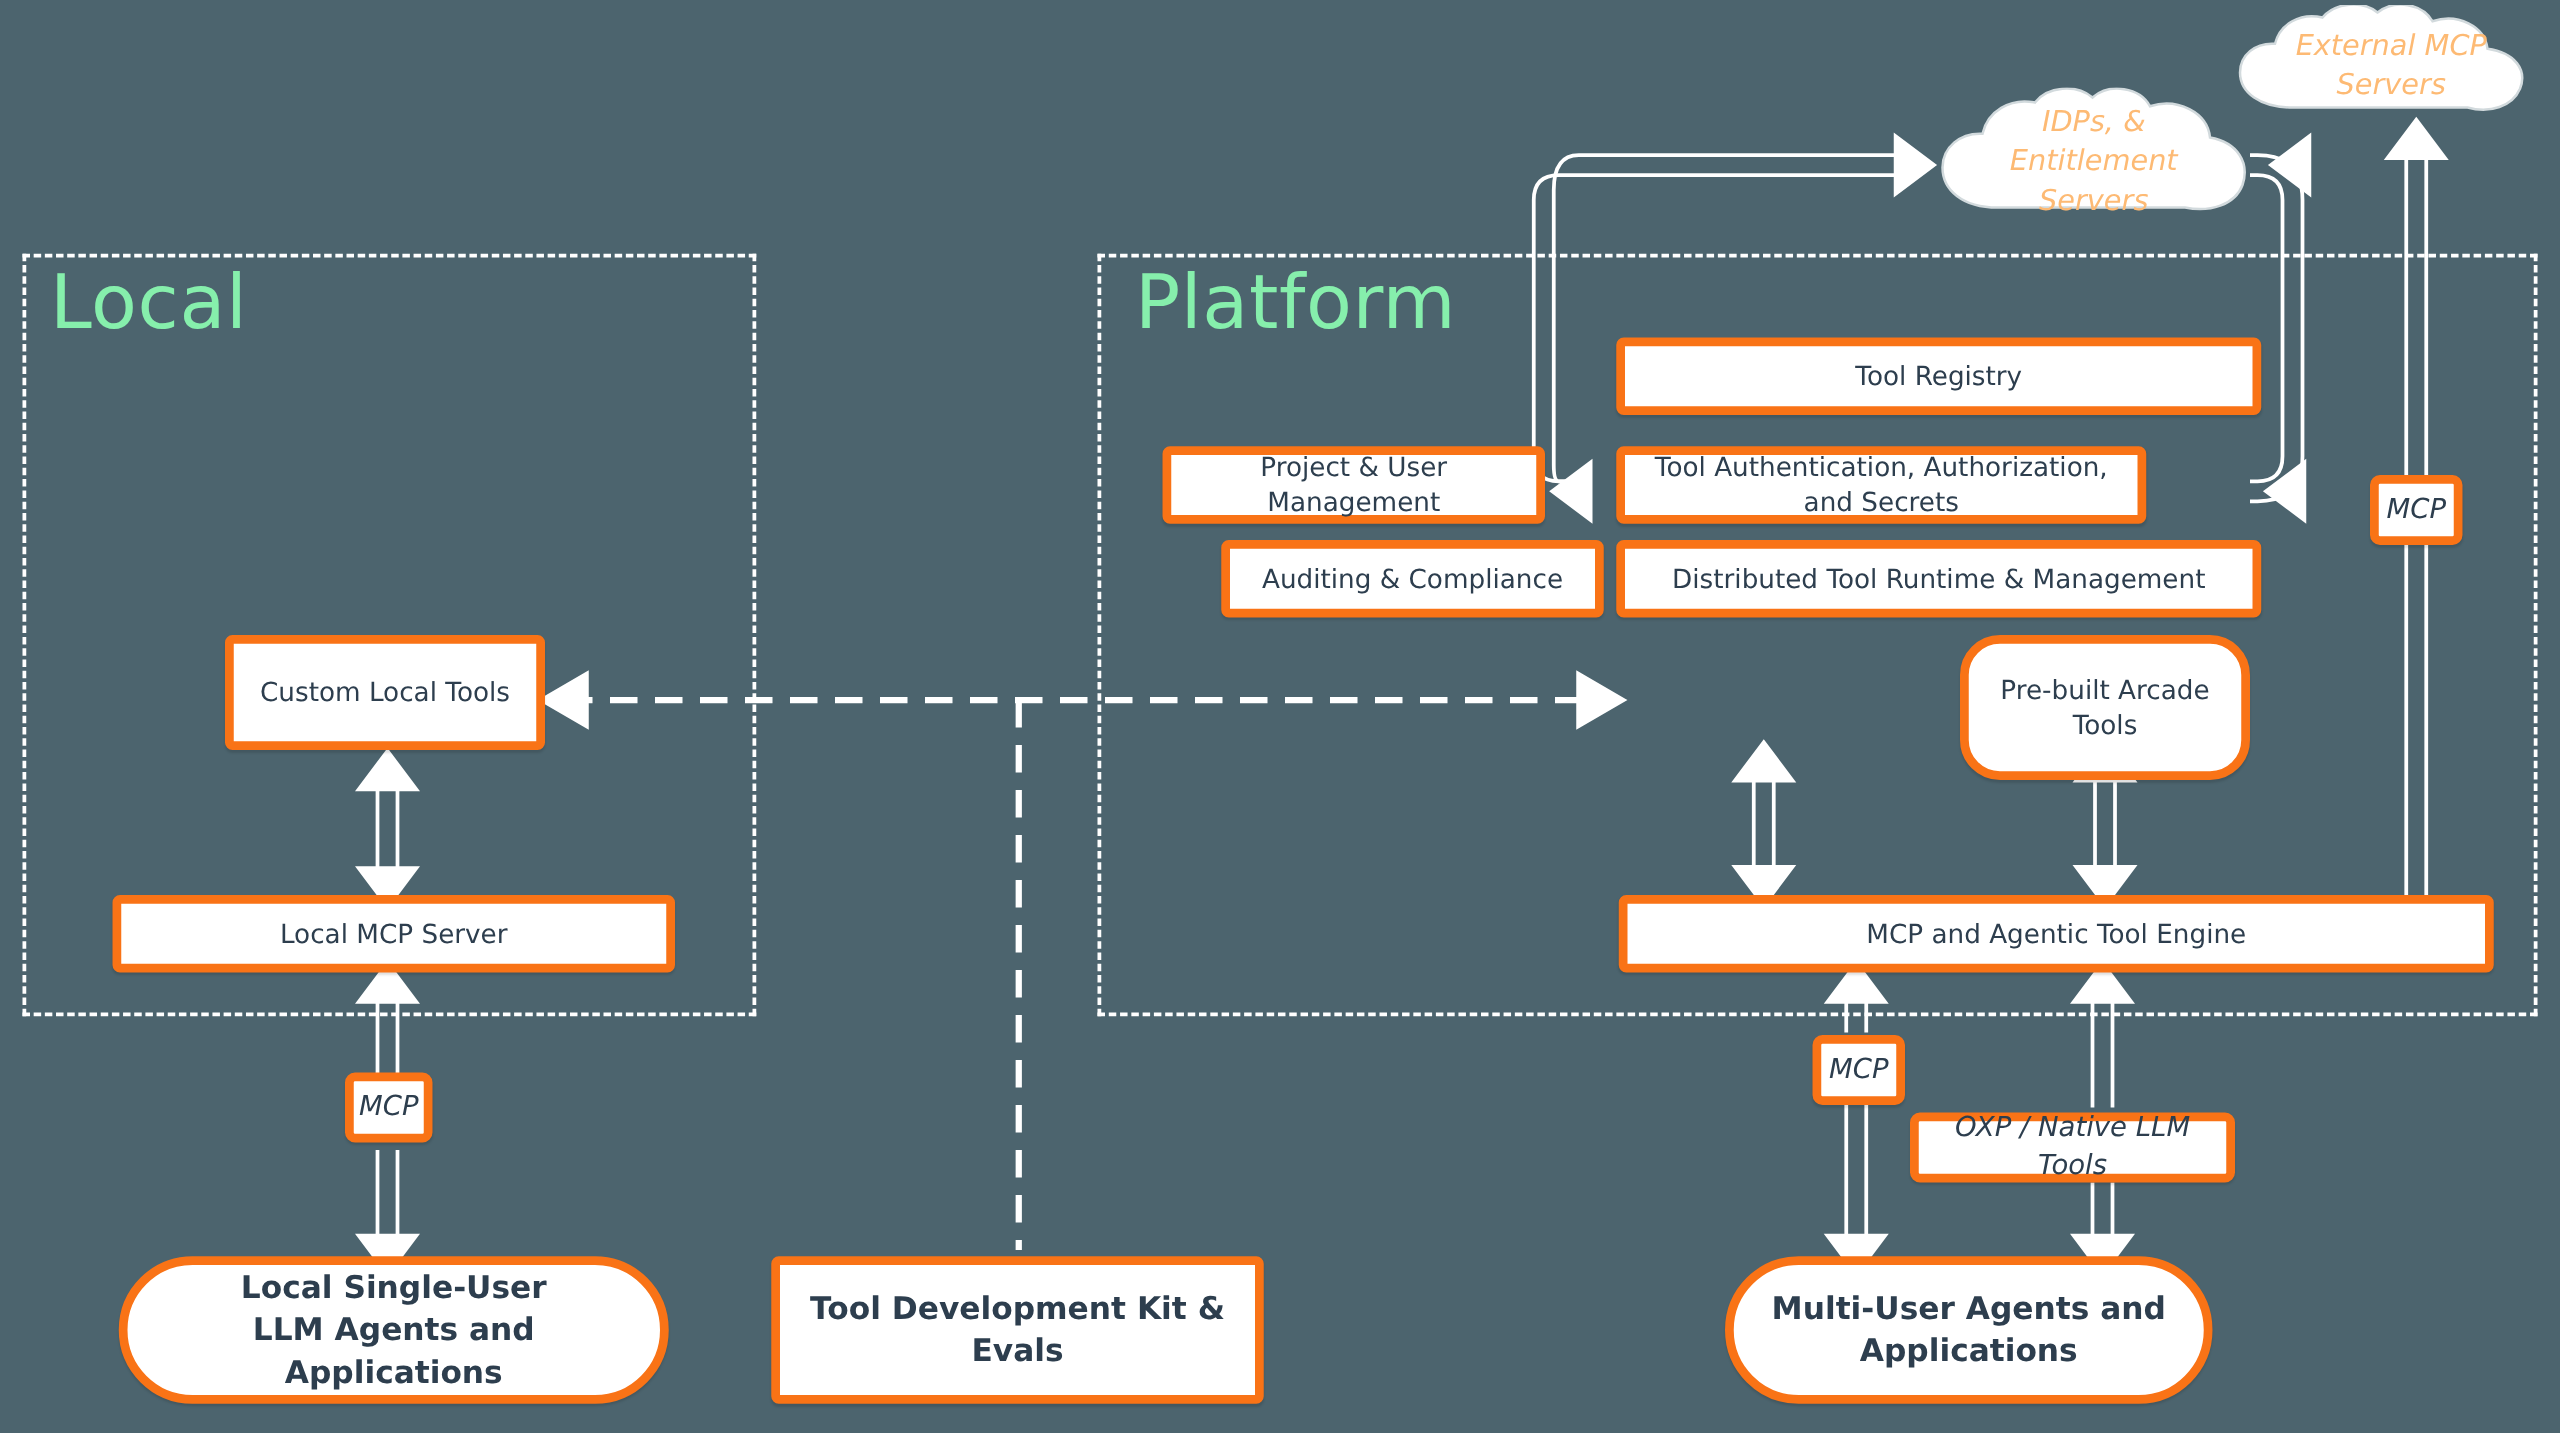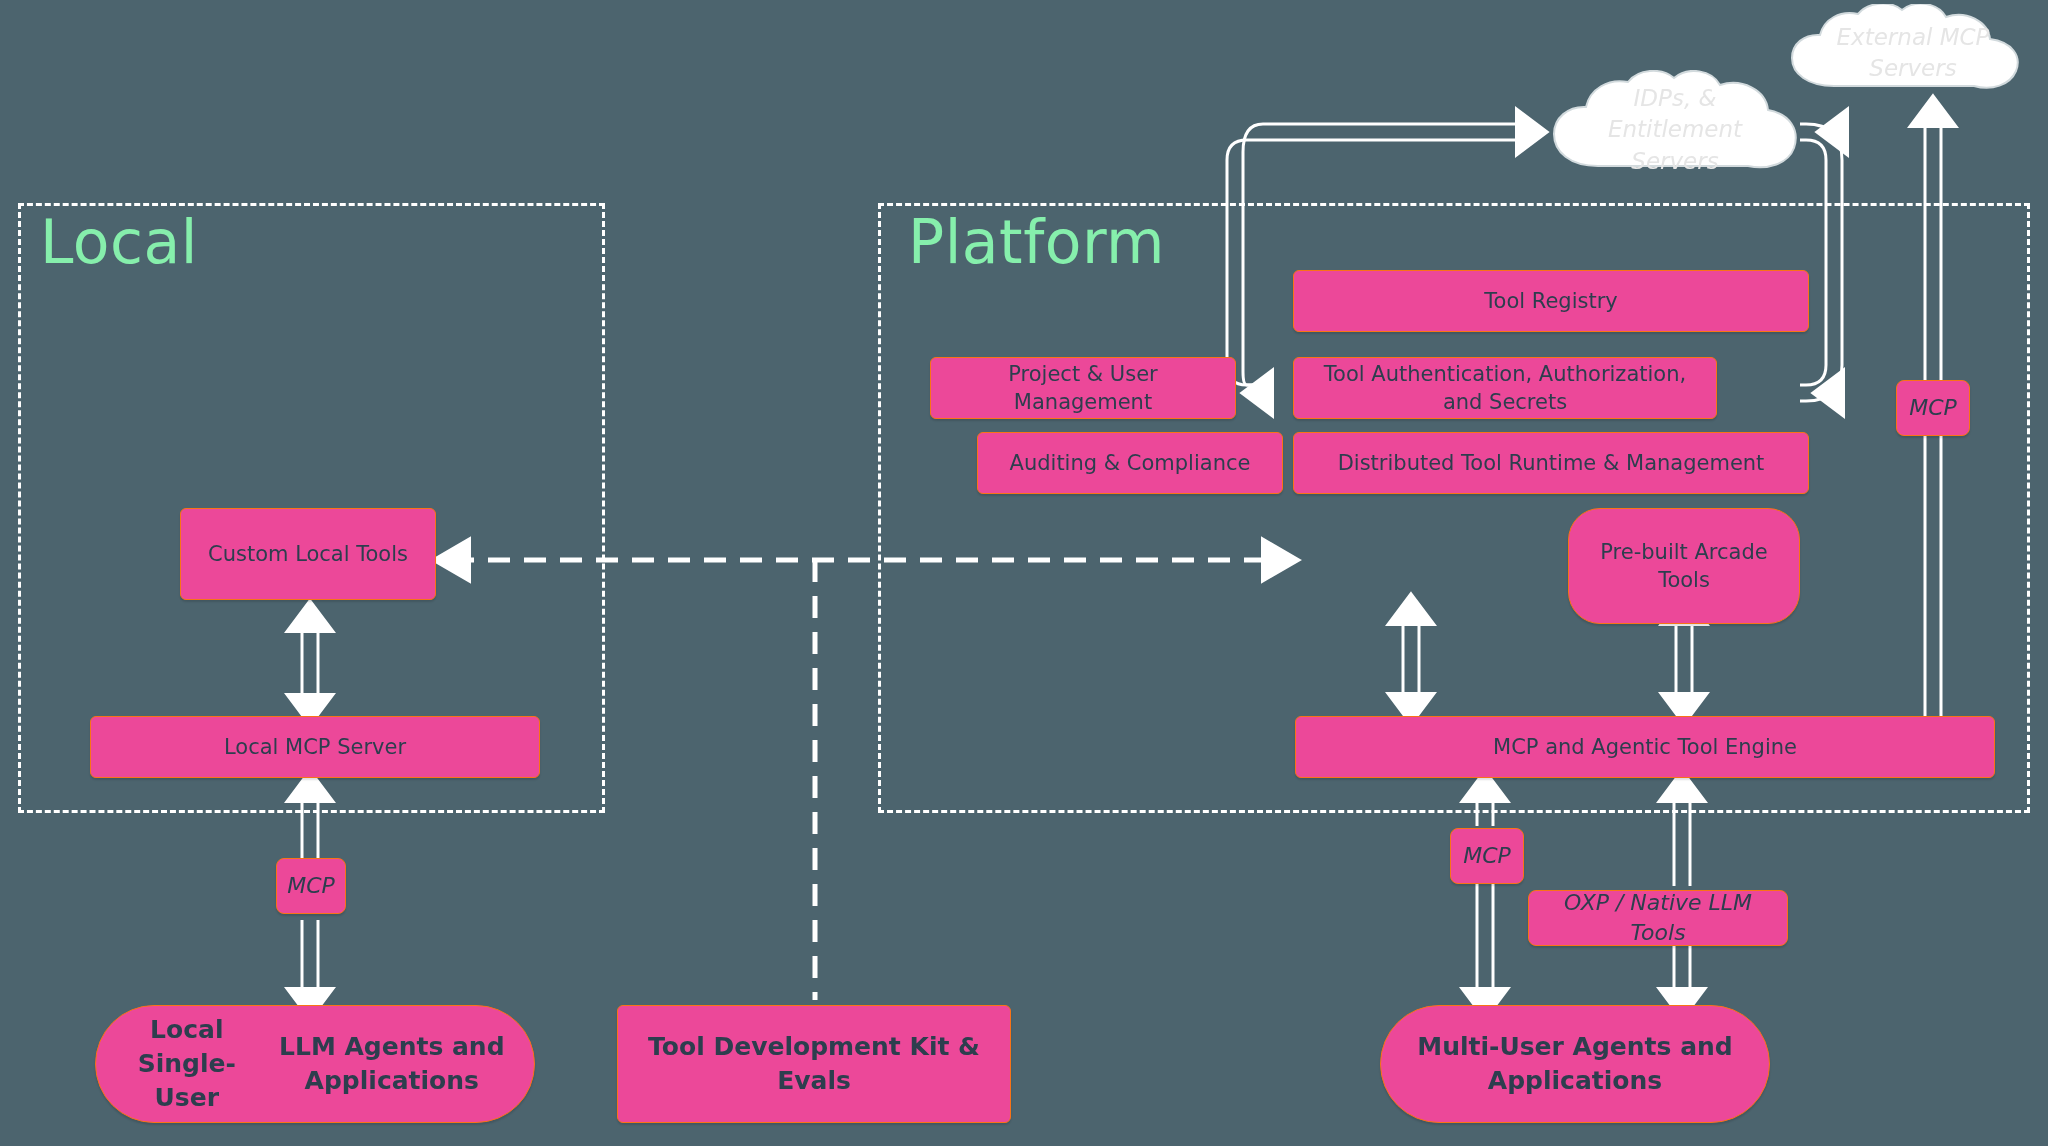--- a/index.html
+++ b/index.html
@@ -25,22 +25,22 @@
     font-size:60px;
     font-weight:400;
     letter-spacing:0.5px;
     line-height:1;
     white-space:nowrap;
   }
 
   
   .node{
     position:absolute;
-    background:#ec4899;
-    border:1px solid #f97316;
+    background:#ffffff;
+    border:7px solid #f97316;
     border-radius:6px;
     box-sizing:border-box;
     display:flex;
     align-items:center;
     justify-content:center;
     text-align:center;
     color:#2d3e4e;
     font-size:21px;
     line-height:1.35;
     padding:6px 14px;
@@ -51,21 +51,21 @@
   .node.tag{
     font-style:italic;
     font-size:22px;
     border-radius:8px;
     padding:4px 10px;
   }
 
   
   .cloud{
     position:absolute;
-    color:#e5e5e5;
+    color:#fdba74;
     font-style:italic;
     font-size:23px;
     line-height:1.35;
     text-align:center;
     display:flex;
     align-items:center;
     justify-content:center;
   }
   .cloud .cloud-svg{position:absolute;left:0;top:0;width:100%;height:100%;}
   .cloud .cloud-label{position:relative;z-index:2;padding:0 26px;}
@@ -163,21 +163,21 @@
 
   <div class="zone" style="left:878px;top:203px;width:1152px;height:610px;"></div>
   <div class="zone-title" style="left:908px;top:212px;">Platform</div>
 
   <div class="node" style="left:180px;top:508px;width:256px;height:92px;">Custom Local Tools</div>
 
   <div class="node" style="left:90px;top:716px;width:450px;height:62px;">Local MCP Server</div>
 
   <div class="node tag" style="left:276px;top:858px;width:70px;height:56px;">MCP</div>
 
-  <div class="node pill bold" style="left:95px;top:1005px;width:440px;height:118px;flex-direction:row;">
+  <div class="node pill bold" style="left:95px;top:1005px;width:440px;height:118px;flex-direction:column;">
     <span>Local Single-User</span>
     <span>LLM Agents and Applications</span>
   </div>
 
   <div class="node bold" style="left:617px;top:1005px;width:394px;height:118px;">Tool Development Kit &amp; Evals</div>
 
   <div class="node" style="left:930px;top:357px;width:306px;height:62px;">Project &amp; User Management</div>
   <div class="node" style="left:930px;top:432px;width:306px;height:62px;margin-left:47px;">Auditing &amp; Compliance</div>
 
   <div class="node" style="left:1293px;top:270px;width:516px;height:62px;">Tool Registry</div>

